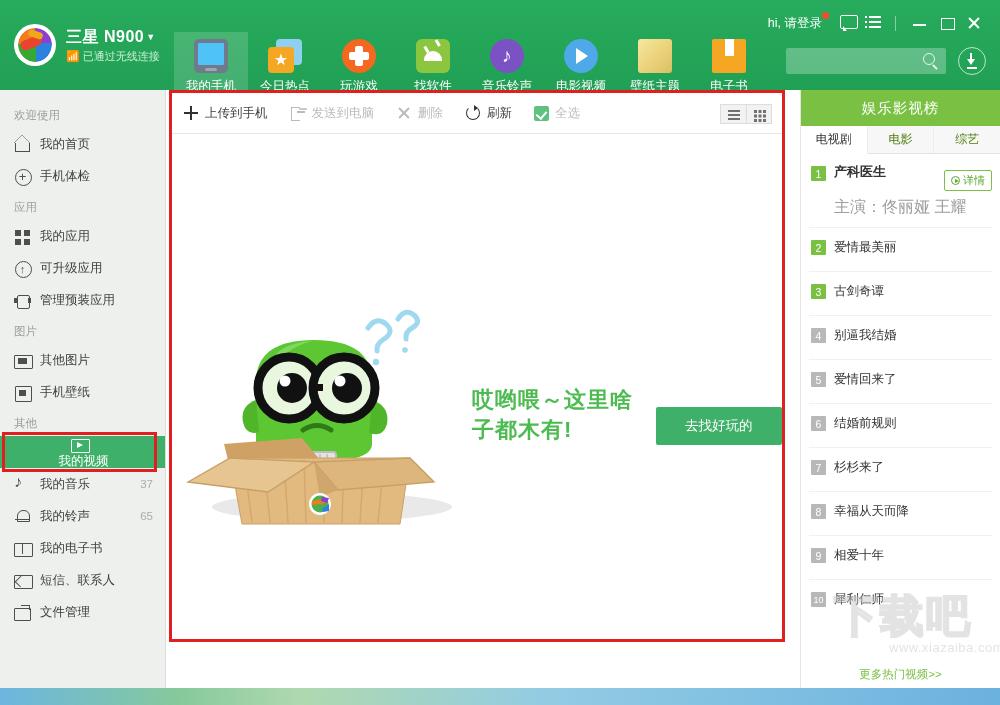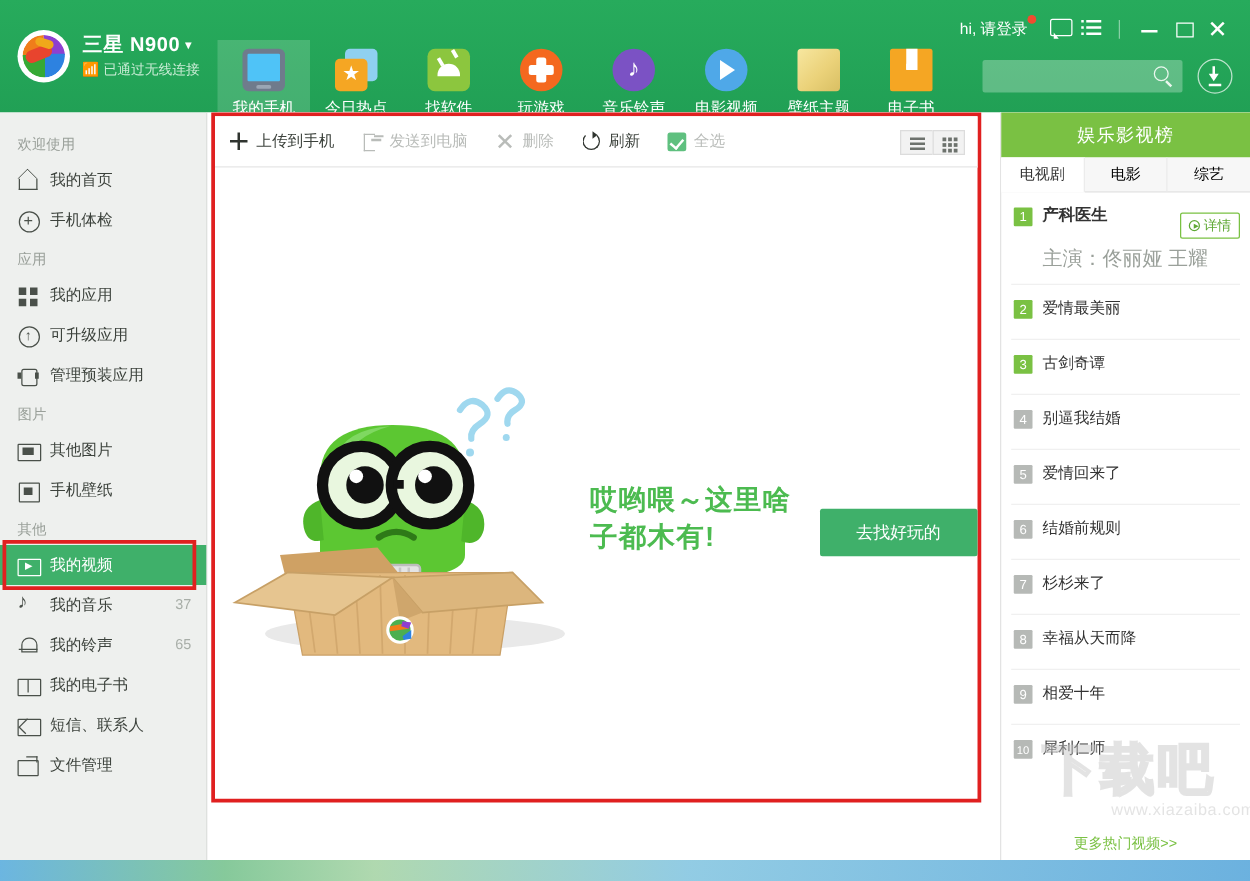--- a/index.html
+++ b/index.html
@@ -126,21 +126,21 @@
   .sidebar{
     width:166px; height:598px; background:#eef0ee;
     border-right:1px solid #d9dcd9; padding-top:10px; flex:0 0 auto;
     position:relative;
   }
   .sec-title{ font-size:11.5px; color:#9aa09a; padding:8px 0 5px 14px; }
   .side-item{
     height:32px; display:flex; align-items:center; padding:0 12px 0 14px;
     font-size:12.5px; color:#3c423c; cursor:pointer; position:relative;
   }
-  .side-item.active{ background:#3fb06a; color:#fff; }
+  .side-item.active{ background:#3fb06a; color:#fff;flex-direction:column; }
   .side-item .sico{ width:17px; height:17px; margin-right:9px; position:relative; flex:0 0 auto;}
   .side-item .slbl{ flex:1; }
   .side-item .scount{ font-size:11.5px; color:#a8aea8; }
   .side-item.active .scount{ color:#d8f0e2; }
 
   .g-home::before{ content:""; position:absolute; left:1px; top:7px; width:13px; height:8px; border:1.6px solid #4a504a; border-top:none;}
   .g-home::after{ content:""; position:absolute; left:2px; top:1px; width:11px; height:11px; border-left:1.6px solid #4a504a; border-top:1.6px solid #4a504a; transform:rotate(45deg); border-radius:1px; clip-path:polygon(0 0,100% 0,0 100%);}
   .g-check::before{ content:""; position:absolute; left:1px; top:1px; width:15px; height:15px; border:1.6px solid #4a504a; border-radius:50%;}
   .g-check::after{ content:"+"; position:absolute; left:0; top:-1px; width:17px; text-align:center; font-size:13px; color:#4a504a; line-height:19px;}
   .g-apps::before{ content:""; position:absolute; left:1px; top:2px; width:6px; height:6px; background:#4a504a; box-shadow:9px 0 0 #4a504a, 0 9px 0 #4a504a, 9px 9px 0 #4a504a;}
@@ -203,21 +203,21 @@
   .empty-btn{
     margin-top:28px; width:180px; height:38px; background:#3fb06a; color:#fff;
     border:none; border-radius:2px; font-size:13.5px; cursor:pointer;
     font-family:"Liberation Sans", sans-serif;
   }
 
   
   .rightpanel{ width:200px; flex:0 0 auto; border-left:1px solid #e3e3e3; background:#fff; position:relative;}
   .rp-head{ height:36px; background:#7ac143; color:#fff; font-size:14.5px; display:flex; align-items:center; justify-content:center; letter-spacing:1px;}
   .rp-tabs{ display:flex; height:28px; border-bottom:1px solid #e3e3e3; background:#f7f7f7;}
-  .rp-tab{ flex:1; font-size:12px; color:#000000; display:flex; align-items:center; justify-content:center; cursor:pointer; border-right:1px solid #ececec;}
+  .rp-tab{ flex:1; font-size:12px; color:#4d7c0f; display:flex; align-items:center; justify-content:center; cursor:pointer; border-right:1px solid #ececec;}
   .rp-tab:last-child{ border-right:none;}
   .rp-tab.active{ background:#fff; color:#333; border-bottom:1px solid #fff; margin-bottom:-1px;}
   .rp-list{ padding:0 8px; }
   .rp-row{ display:flex; align-items:flex-start; padding:9px 2px; border-bottom:1px solid #f0f0f0; position:relative; min-height:44px; cursor:pointer;}
   .rp-row:last-child{ border-bottom:none;}
   .rank{ width:15px; height:15px; font-size:10.5px; color:#fff; background:#b6b9b6; display:flex; align-items:center; justify-content:center; margin-right:8px; margin-top:3px; flex:0 0 auto; border-radius:1px;}
   .rank.top{ background:#7ac143; }
   .rp-info{ flex:1; min-width:0;}
   .rp-title{ font-size:12.5px; color:#333; }
   .rp-row.first .rp-title{ font-weight:bold; font-size:13px;}
@@ -263,26 +263,26 @@
     <div class="navtabs">
       <div class="navtab active">
         <span class="ico ic-phone"></span>
         <span class="lbl">我的手机</span>
       </div>
       <div class="navtab">
         <span class="ico ic-hot"></span>
         <span class="lbl">今日热点</span>
       </div>
       <div class="navtab">
+        <span class="ico ic-game"></span>
+        <span class="lbl">玩游戏</span>
+      </div>
+      <div class="navtab">
         <span class="ico ic-soft"></span>
         <span class="lbl">找软件</span>
-      </div>
-      <div class="navtab">
-        <span class="ico ic-game"></span>
-        <span class="lbl">玩游戏</span>
       </div>
       <div class="navtab">
         <span class="ico ic-music"></span>
         <span class="lbl">音乐铃声</span>
       </div>
       <div class="navtab">
         <span class="ico ic-movie"></span>
         <span class="lbl">电影视频</span>
       </div>
       <div class="navtab">

